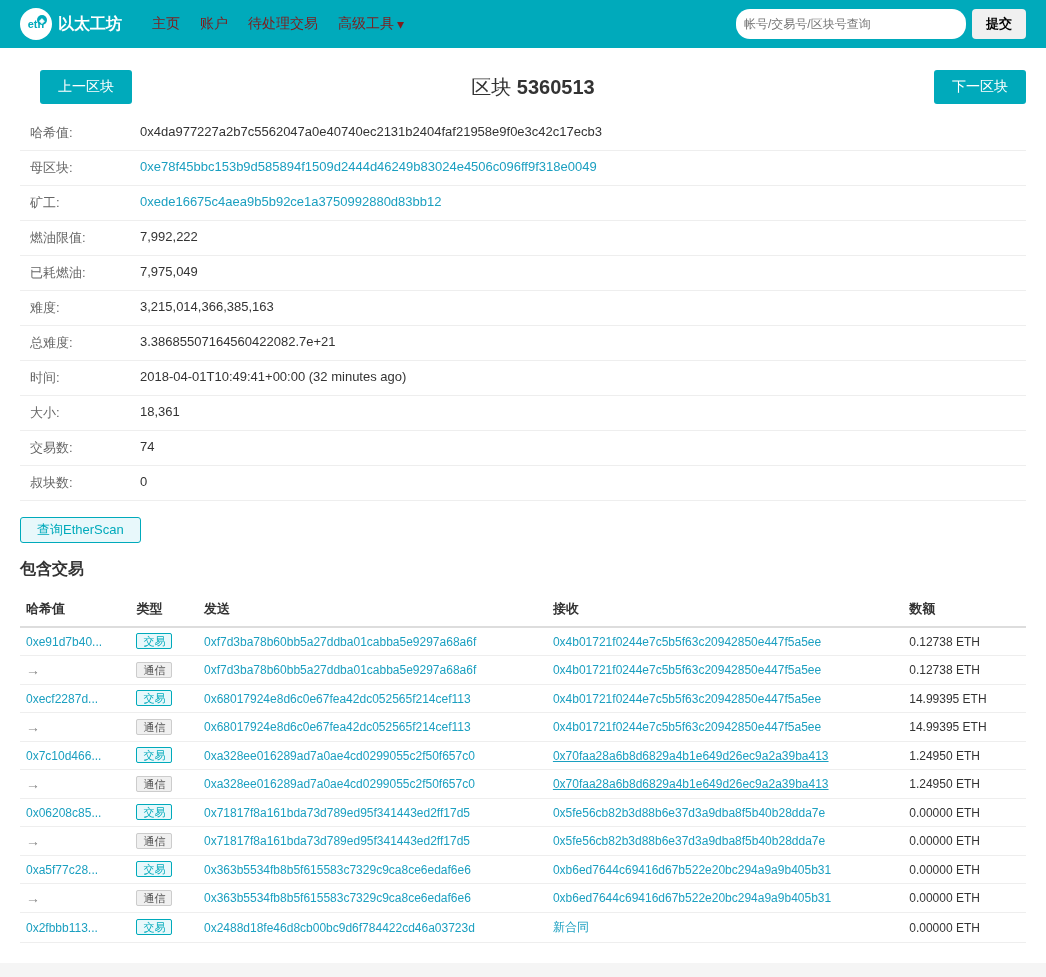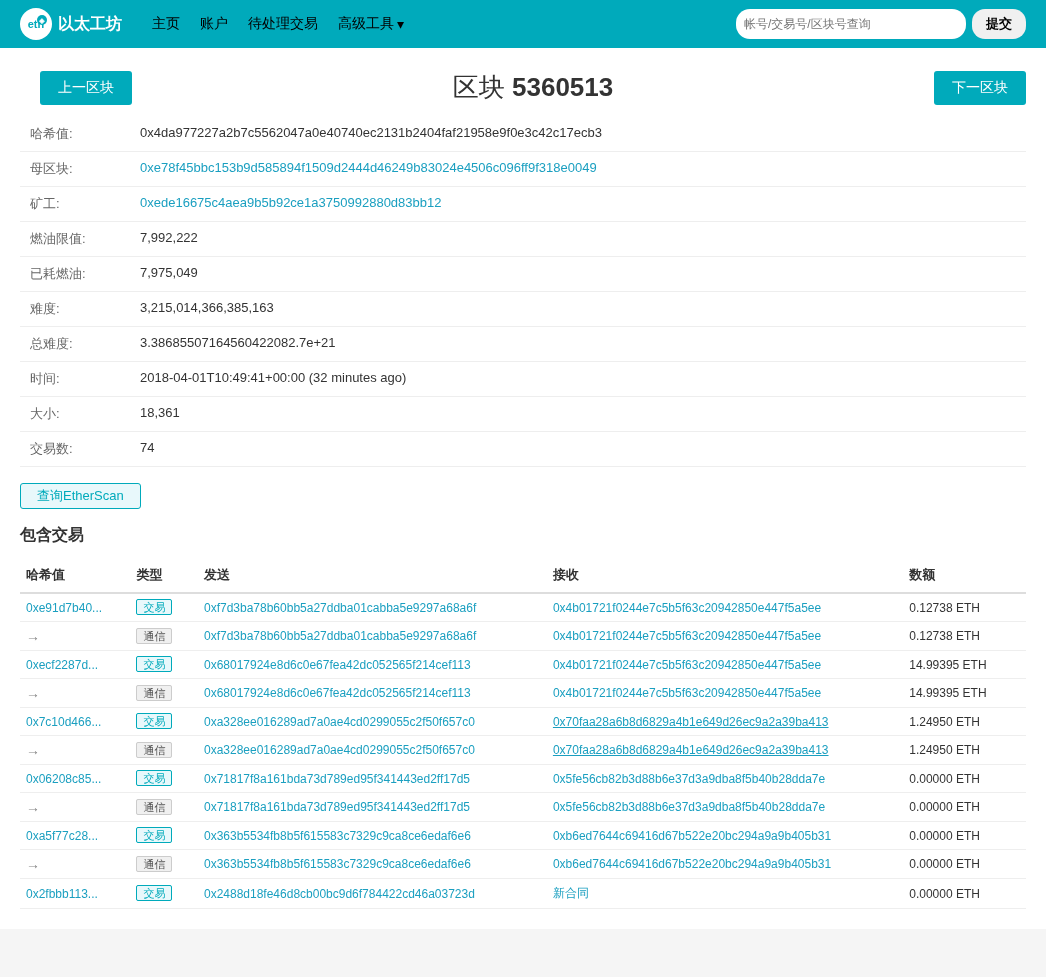--- a/index.html
+++ b/index.html
@@ -35,21 +35,21 @@
       font-weight: bold;
       font-size: 14px;
     }
     .nav {
       display: flex;
       gap: 20px;
       color: white;
       flex: 1;
     }
     .nav a {
-      color: #000000;
+      color: #7f1d1d;
       text-decoration: none;
       font-size: 14px;
       cursor: pointer;
       display: flex;
       align-items: center;
       gap: 3px;
     }
     .search-area {
       display: flex;
       gap: 6px;
@@ -62,21 +62,21 @@
       border: none;
       border-radius: 14px;
       font-size: 12px;
       outline: none;
     }
     .search-btn {
       height: 30px;
       padding: 0 14px;
       background: #f0f0f0;
       border: none;
-      border-radius: 13px;
+      border-radius: 4px;
       cursor: pointer;
       font-size: 13px;
       font-weight: bold;
     }
 
     
     .main {
       background: white;
       padding: 10px 20px 20px;
     }
@@ -92,21 +92,21 @@
     .nav-btn {
       background: #00aabb;
       color: white;
       border: none;
       padding: 8px 18px;
       border-radius: 3px;
       font-size: 14px;
       cursor: pointer;
     }
     .block-title {
-      font-size: 26px;
+      font-size: 20px;
       font-weight: normal;
       color: #333;
     }
     .block-number {
       font-weight: bold;
     }
 
     
     .info-table {
       width: 100%;
@@ -270,20 +270,24 @@
       <td>2018-04-01T10:49:41+00:00 (32 minutes ago)</td>
     </tr>
     <tr>
       <td>大小:</td>
       <td>18,361</td>
     </tr>
     <tr>
       <td>交易数:</td>
       <td>74</td>
     </tr>
+    <tr>
+      <td>叔块数:</td>
+      <td>0</td>
+    </tr>
   </tbody>
     </table>
 
   
   <button class="etherscan-btn">查询EtherScan</button>
 
   
   <div class="section-title">包含交易</div>
 
   <table class="tx-table">

